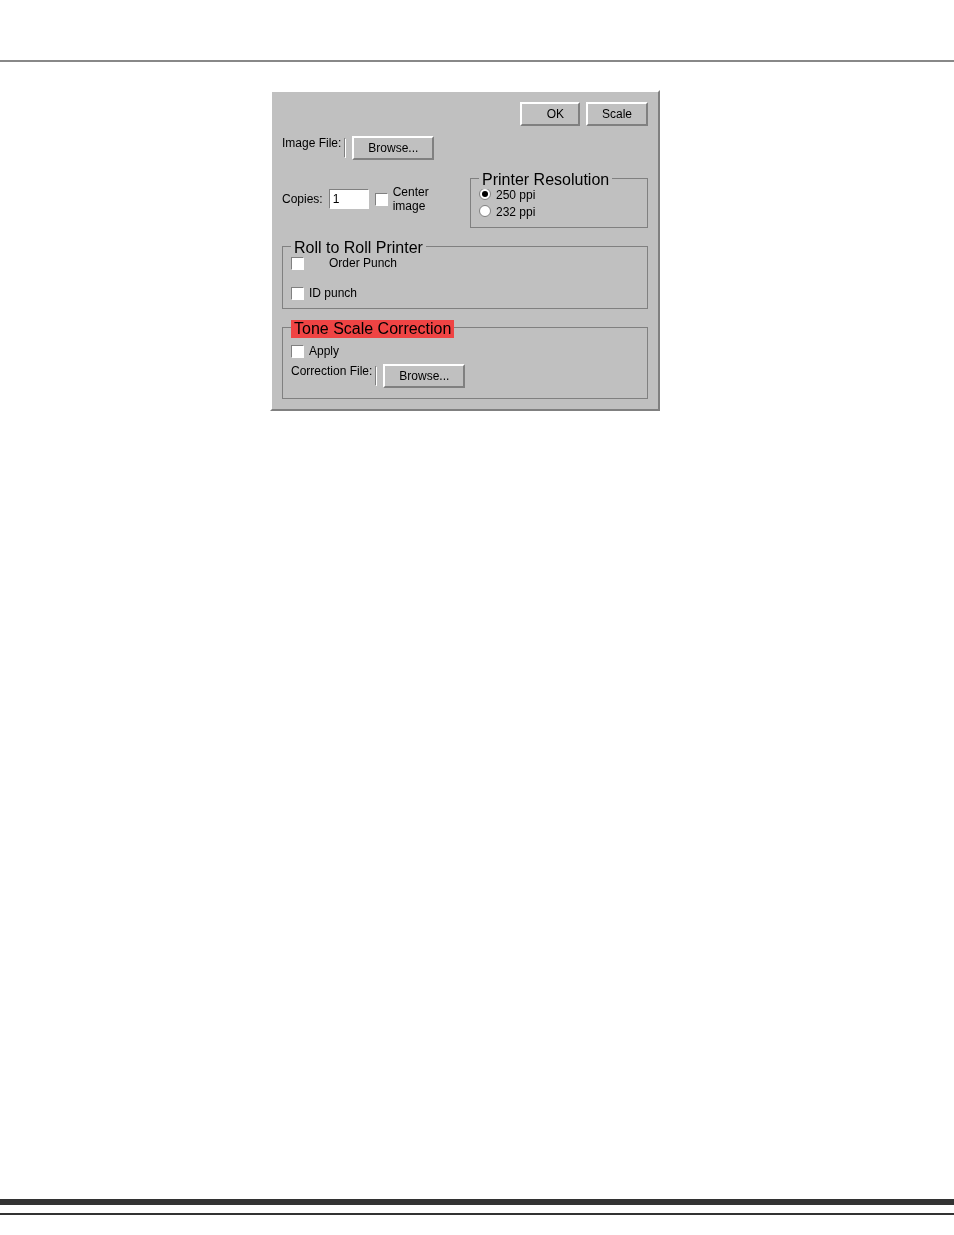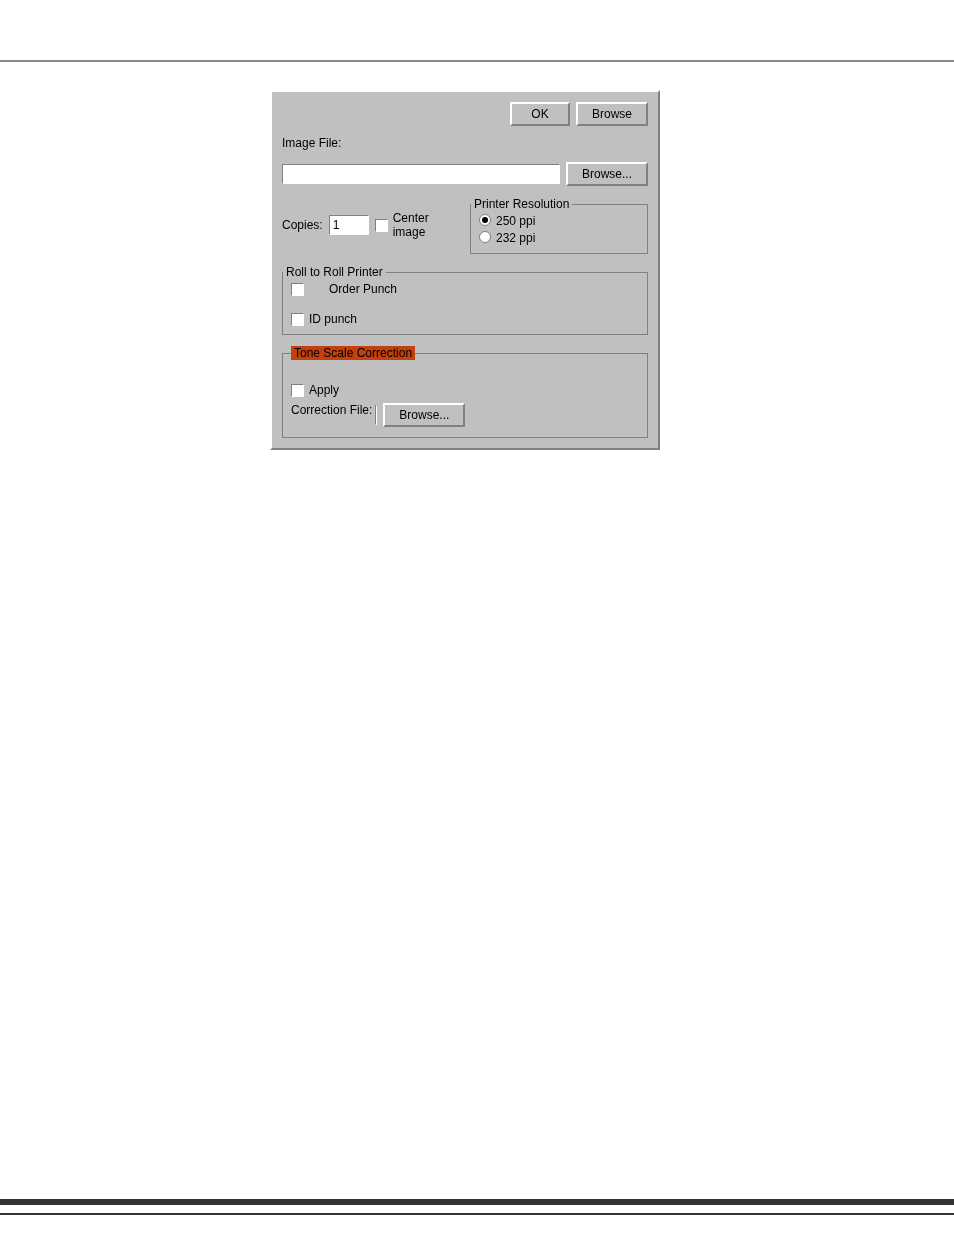--- a/index.html
+++ b/index.html
@@ -72,27 +72,27 @@
     .win-button {
       background: #c0c0c0;
       border-top: 2px solid #ffffff;
       border-left: 2px solid #ffffff;
       border-right: 2px solid #808080;
       border-bottom: 2px solid #808080;
       padding: 3px 14px;
       font-size: 12px;
       cursor: pointer;
       min-width: 60px;
-      text-align: center;
+      text-align: right;
     }
 
     .image-file-section {
       display: flex;
-      flex-direction: column;
-      gap: 12px;
+      flex-direction: row;
+      gap: 3px;
     }
 
     .image-file-row {
       display: flex;
       align-items: center;
       gap: 6px;
     }
 
     .image-file-input {
       flex: 1;
@@ -167,24 +167,24 @@
       border: 1px solid #808080;
       border-top: 1px solid #808080;
       padding: 6px 8px 8px 8px;
       position: relative;
       margin-top: 8px;
     }
 
     .groupbox-title {
       position: absolute;
       top: -8px;
-      left: 0;
+      left: 8px;
       background: #c0c0c0;
       padding: 0 3px;
-      font-size: 12px;
+      font-size: 16px;
     }
 
     .radio-row {
       display: flex;
       gap: 5px;
       margin-top: 3px;
     }
 
     .win-radio {
       width: 12px;
@@ -216,23 +216,23 @@
       border: 1px solid #808080;
       padding: 8px 8px 10px 8px;
       position: relative;
       margin-top: 4px;
     }
 
     .tone-groupbox-title {
       position: absolute;
       top: -8px;
       left: 8px;
-      background: #c2410c;
+      background: #ef4444;
       padding: 0 3px;
-      font-size: 12px;
+      font-size: 16px;
     }
 
     .correction-file-section {
       margin-top: 6px;
       display: flex;
       flex-direction: row;
       gap: 3px;
     }
 
     .correction-file-row {
@@ -259,21 +259,21 @@
 </head>
 <body>
 
 <div class="top-border"></div>
 
 <div class="dialog-container">
   <div class="dialog-inner">
 
     <div class="top-row">
       <button class="win-button">OK</button>
-      <button class="win-button">Browse</button>
+      <button class="win-button">Scale</button>
     </div>
 
     <div class="image-file-section">
       <label>Image File:</label>
       <div class="image-file-row">
         <div class="image-file-input"></div>
         <button class="win-button">Browse...</button>
       </div>
     </div>
 
@@ -321,21 +321,21 @@
             <div class="win-checkbox"></div>
             <label>ID punch</label>
           </div>
         </div>
       </div>
     </div>
 
     <div class="tone-scale-section">
       <div class="tone-groupbox">
         <span class="tone-groupbox-title">Tone Scale Correction</span>
-        <div class="checkbox-row" style="margin-top:21px;">
+        <div class="checkbox-row" style="margin-top:8px;">
           <div class="win-checkbox"></div>
           <label>Apply</label>
         </div>
 
         <div class="correction-file-section">
           <label>Correction File:</label>
           <div class="correction-file-row">
             <div class="correction-file-input"></div>
             <button class="win-button">Browse...</button>
           </div>

